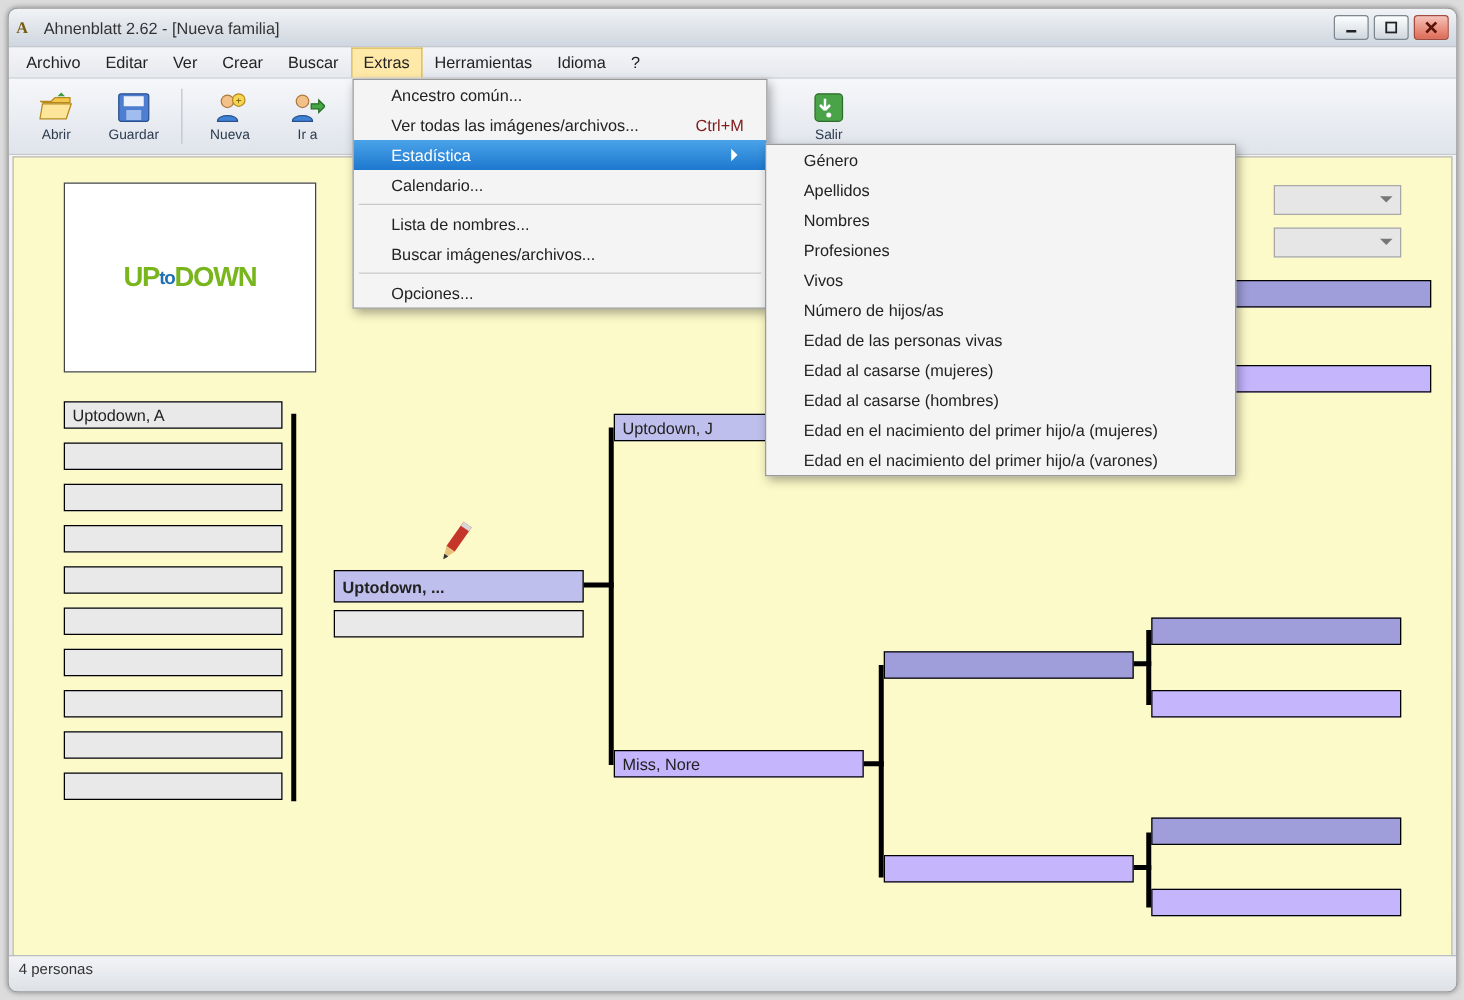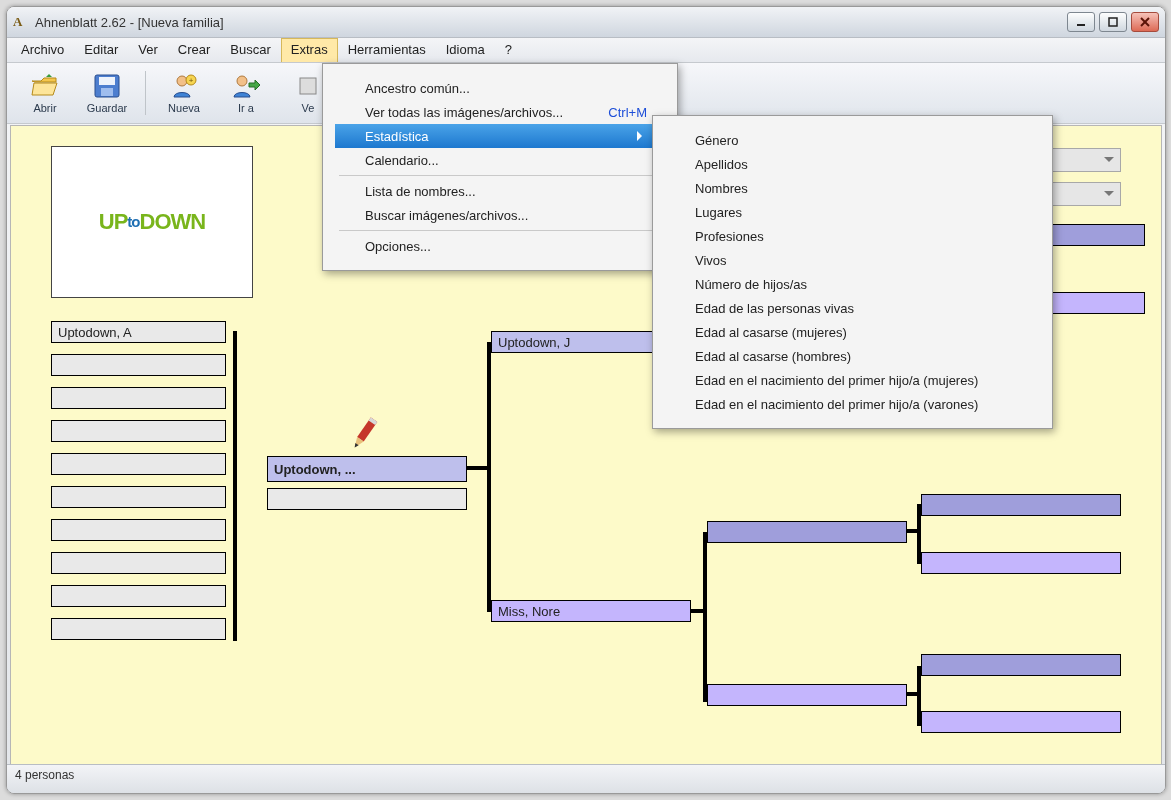--- a/index.html
+++ b/index.html
@@ -36,24 +36,24 @@
   .node.grey{background:#e9e9e9;}
   .node.blue{background:#bebfec;}
   .node.blue-dark{background:#9f9edb;}
   .node.pink{background:#c4b5fd;}
   .sel{font-weight:bold;}
   .logo-box{position:absolute;left:40px;top:20px;width:200px;height:150px;background:#fff;border:1px solid #444;display:flex;align-items:center;justify-content:center;}
   .logo-txt{font-weight:800;font-size:22px;letter-spacing:-1px;}
   .dd{position:absolute;border:1px solid #a8a8a8;background:#e6e6e6;height:22px;width:100px;}
   .dd::after{content:"";position:absolute;right:6px;top:8px;border:5px solid transparent;border-top-color:#777;}
   
-  .menu{position:absolute;background:#f4f4f4;border:1px solid #9a9a9a;box-shadow:2px 3px 8px rgba(0,0,0,.35);padding:12px;margin-left:40px;}
+  .menu{position:absolute;background:#f4f4f4;border:1px solid #9a9a9a;box-shadow:2px 3px 8px rgba(0,0,0,.35);padding:0;}
   .menu .mi{height:24px;display:flex;align-items:center;padding:0 18px 0 30px;white-space:nowrap;font-size:13px;}
   .menu .mi.hi{background:linear-gradient(#4aa3e8,#1d78cf);color:#fff;align-items:center;}
-  .menu .mi .sc{margin-left:auto;padding-left:24px;color:#1d4ed8;text-align:center;}
+  .menu .mi .sc{margin-left:auto;padding-left:24px;color:#7f1d1d;text-align:center;}
   .menu .mi .arrow{margin-left:auto;border:5px solid transparent;border-left-color:#333;}
   .menu .mi.hi .arrow{border-left-color:#fff;}
   .menu .msep{height:1px;margin:3px 4px;background:#c9c9c9;}
   
   .status{position:absolute;left:0;right:0;bottom:0;height:22px;background:linear-gradient(#f3f4f7,#dde1e6);
     border-top:1px solid #b8bdc4;padding:3px 8px;font-size:12px;color:#333;}
   .pencil{position:absolute;transform:rotate(35deg);}
 </style>
 </head>
 <body>
@@ -247,21 +247,20 @@
     <div class="msep"></div>
     <div class="mi">
         <span>Opciones...</span>
       </div>
   </div>
 
   <div class="menu" id="submenu" style="left:605px;top:108px;width:375px;">
       <div class="mi">Género</div>
       <div class="mi">Apellidos</div>
       <div class="mi">Nombres</div>
-      <div class="mi">Lugares</div>
       <div class="mi">Profesiones</div>
       <div class="mi">Vivos</div>
       <div class="mi">Número de hijos/as</div>
       <div class="mi">Edad de las personas vivas</div>
       <div class="mi">Edad al casarse (mujeres)</div>
       <div class="mi">Edad al casarse (hombres)</div>
       <div class="mi">Edad en el nacimiento del primer hijo/a (mujeres)</div>
       <div class="mi">Edad en el nacimiento del primer hijo/a (varones)</div>
     </div>
 

